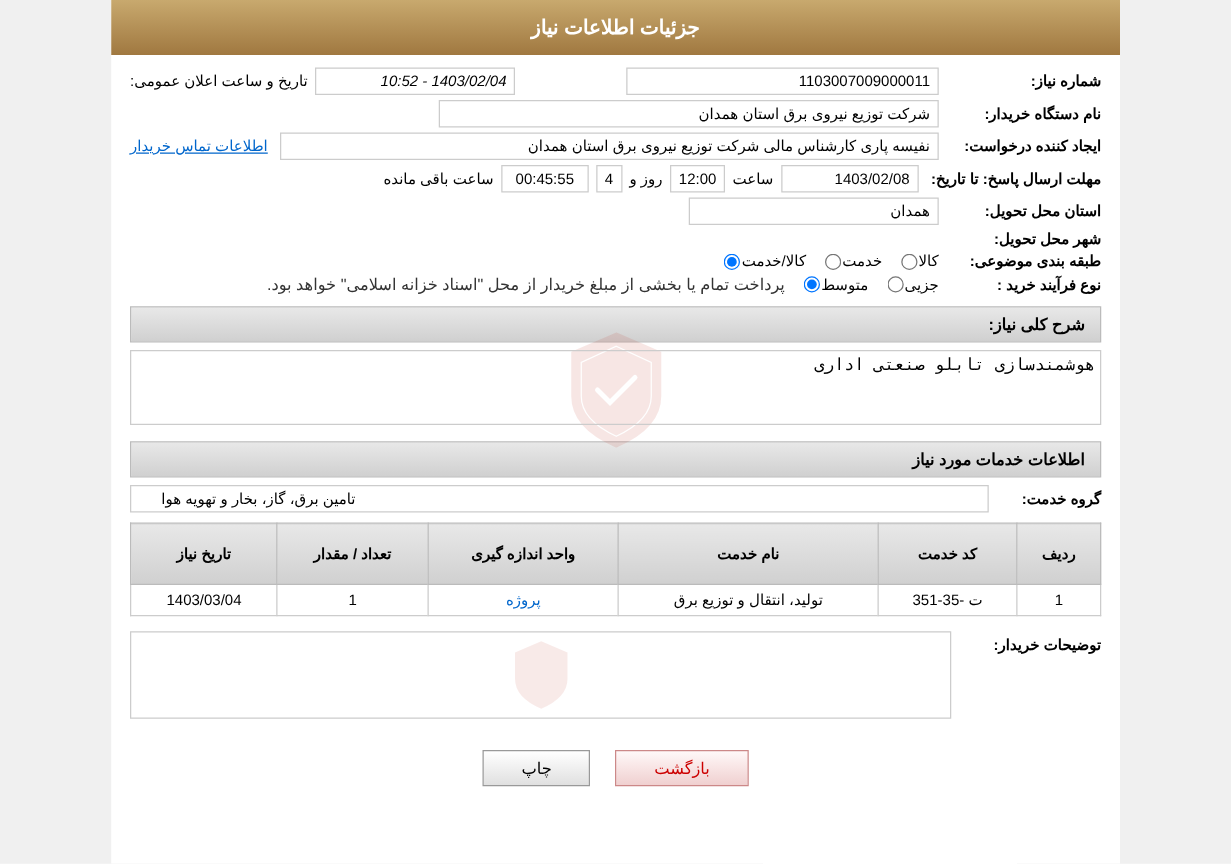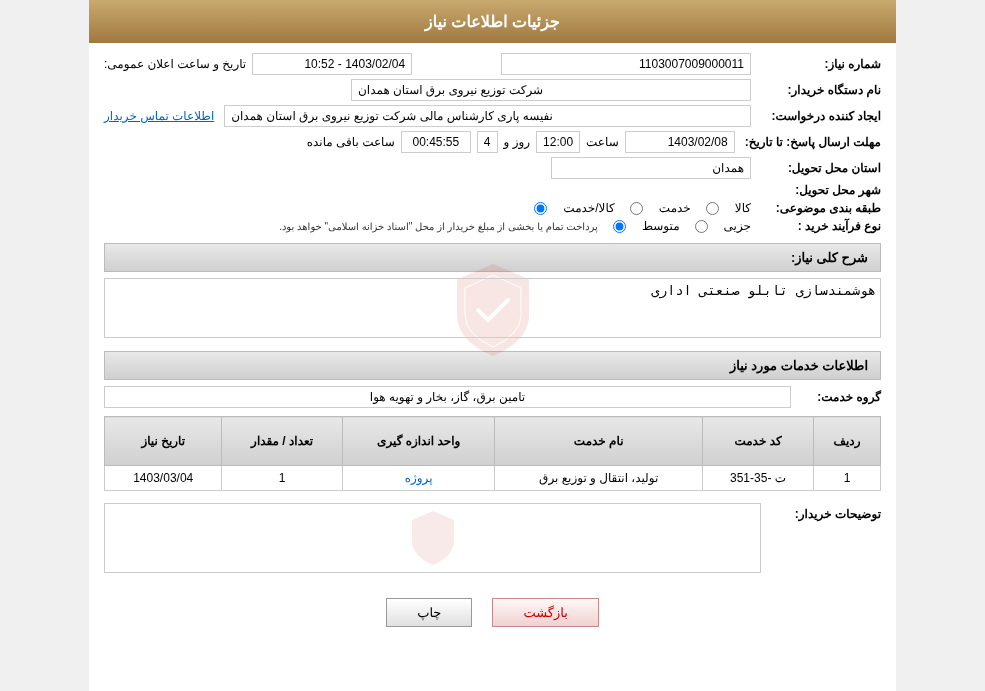--- a/index.html
+++ b/index.html
@@ -26,21 +26,21 @@
     .content {
       padding: 10px 15px;
     }
     .input-box {
       border: 1px solid #ccc;
       background: #fff;
       padding: 3px 6px;
       display: inline-block;
       min-width: 200px;
       height: 22px;
-      text-align: left;
+      text-align: right;
     }
     .input-box-wide {
       min-width: 400px;
     }
     .link-text {
       color: #0066cc;
       cursor: pointer;
       text-decoration: underline;
     }
     .date-box {
@@ -67,28 +67,28 @@
     }
     .radio-group {
       display: flex;
       gap: 15px;
       justify-content: flex-end;
       align-items: center;
     }
     .radio-item {
       display: flex;
       align-items: center;
-      gap: 16px;
+      gap: 1px;
     }
     .radio-item input[type="radio"] {
       margin: 0;
     }
     .note-text {
       color: #333;
-      font-size: 10px;
+      font-size: 13px;
     }
     .section-title {
       background: linear-gradient(to bottom, #e8e8e8, #d0d0d0);
       border: 1px solid #bbb;
       padding: 6px 12px;
       font-weight: bold;
       font-size: 13px;
       margin: 10px 0 6px 0;
       text-align: right;
     }
@@ -224,41 +224,41 @@
       min-width: 90px;
       text-align: right;
       padding-left: 8px;
     }
     .service-group-value {
       border: 1px solid #ccc;
       background: #fff;
       padding: 3px 24px;
       flex: 1;
       height: 22px;
-      text-align: center;
+      text-align: left;
     }
   </style>
 </head>
 <body>
 
 <div class="page-container">
 
   <div class="header">
     <span>جزئیات اطلاعات نیاز</span>
   </div>
 
   <div class="content">
 
     <div class="two-col-row">
       <div class="col-right">
         <span class="row-label">شماره نیاز:</span>
         <div class="small-box" style="min-width:250px;">1103007009000011</div>
       </div>
       <div class="col-left" style="justify-content:flex-end; gap:6px;">
-        <div class="small-box" style="min-width:160px;">1403/02/04 - 10:52</div>
+        <div class="small-box" style="min-width:160px;font-style:italic;">1403/02/04 - 10:52</div>
         <span>تاریخ و ساعت اعلان عمومی:</span>
       </div>
     </div>
 
     <div class="row-with-label">
       <span class="row-label">نام دستگاه خریدار:</span>
       <div class="input-box input-box-wide">شرکت توزیع نیروی برق استان همدان</div>
     </div>
 
     <div class="row-with-label">

